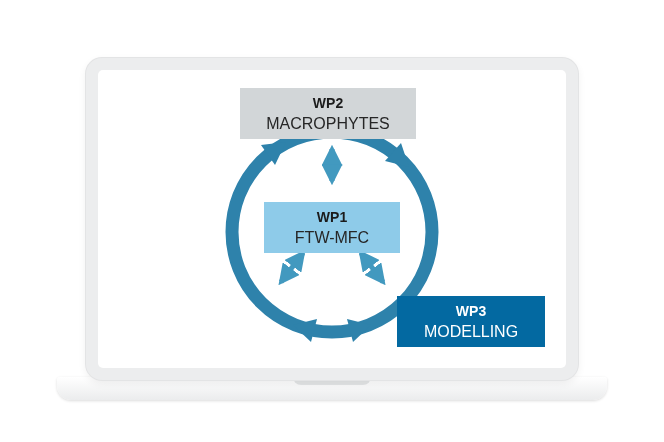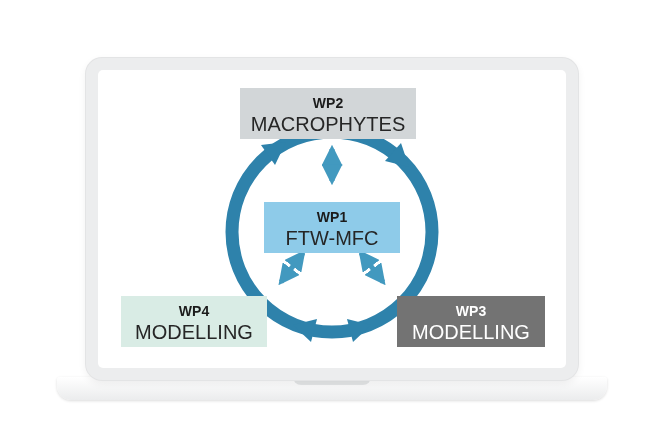--- a/index.html
+++ b/index.html
@@ -67,28 +67,28 @@
     text-align: center;
     padding: 4px 0 5px 0;
   }
   .wp-title {
     font-weight: bold;
     font-size: 14px;
     color: #1b1b1b;
     line-height: 22px;
   }
   .wp-subtitle {
-    font-size: 20px;
+    font-size: 16px;
     color: #262626;
     line-height: 20px;
   }
   .wp2-box { left: 240px; top: 88px;  width: 176px; background: #d2d6d8; }
   .wp1-box { left: 264px; top: 192px; width: 136px; background: #8ecbe9; margin-top: 10px; }
   .wp4-box { left: 121px; top: 296px; width: 146px; background: #d9ece5; }
-  .wp3-box { left: 397px; top: 296px; width: 148px; background: #737373; }
+  .wp3-box { left: 397px; top: 296px; width: 148px; background: #0369a1; }
   .wp3-box .wp-title, .wp3-box .wp-subtitle { color: #ffffff; }
 </style>
 </head>
 <body>
 
 <div class="canvas">
 
   <div class="laptop-base">
     <div class="laptop-notch"></div>
   </div>
@@ -117,23 +117,19 @@
   <div class="wp-box wp2-box">
     <div class="wp-title">WP2</div>
     <div class="wp-subtitle">MACROPHYTES</div>
   </div>
 
   <div class="wp-box wp1-box">
     <div class="wp-title">WP1</div>
     <div class="wp-subtitle">FTW-MFC</div>
   </div>
 
-  <div class="wp-box wp4-box">
-    <div class="wp-title">WP4</div>
-    <div class="wp-subtitle">MODELLING</div>
-  </div>
 
   <div class="wp-box wp3-box">
     <div class="wp-title">WP3</div>
     <div class="wp-subtitle">MODELLING</div>
   </div>
 
 </div>
 
 </body></html>

